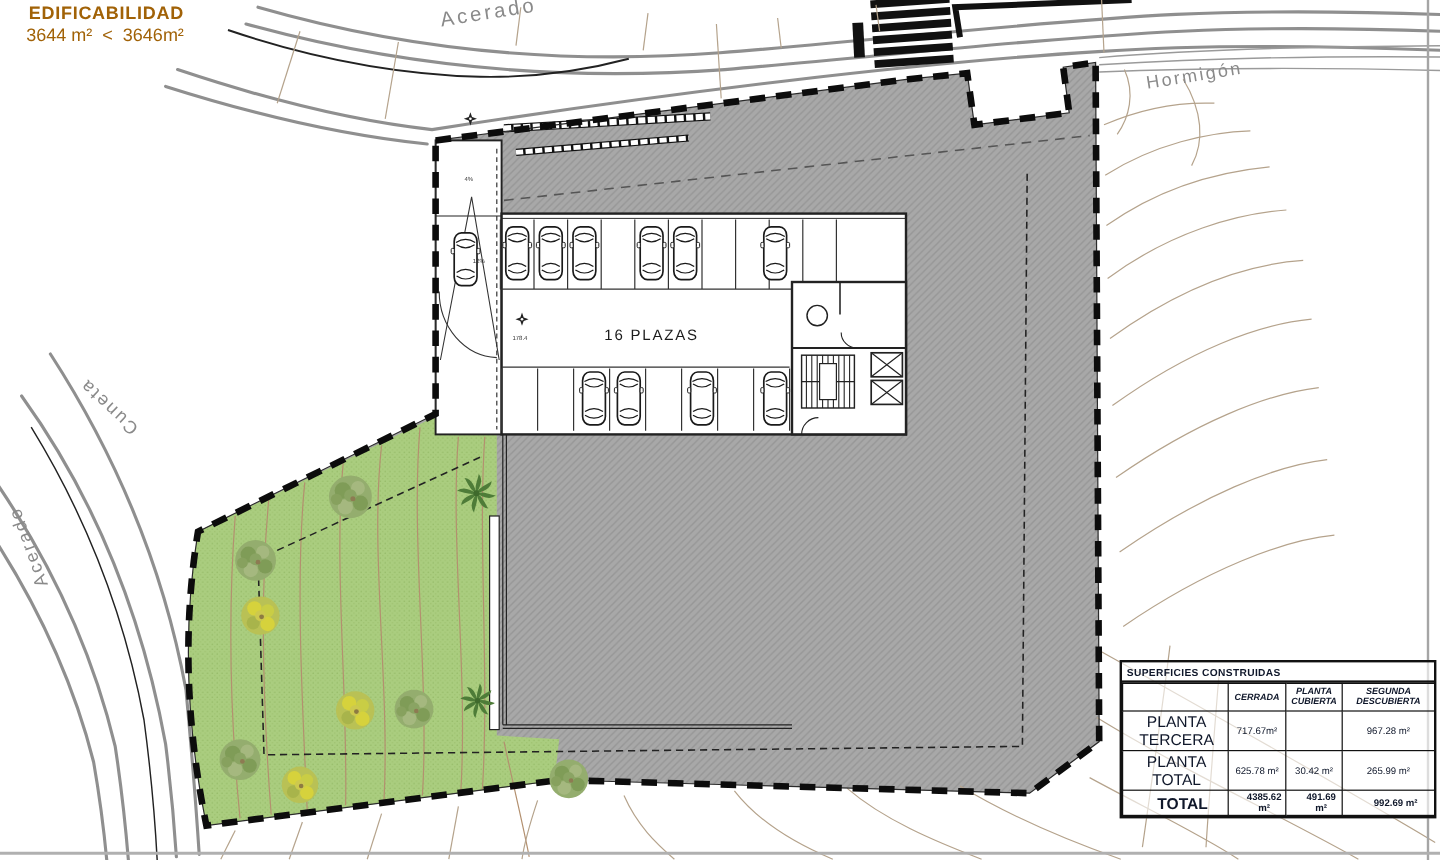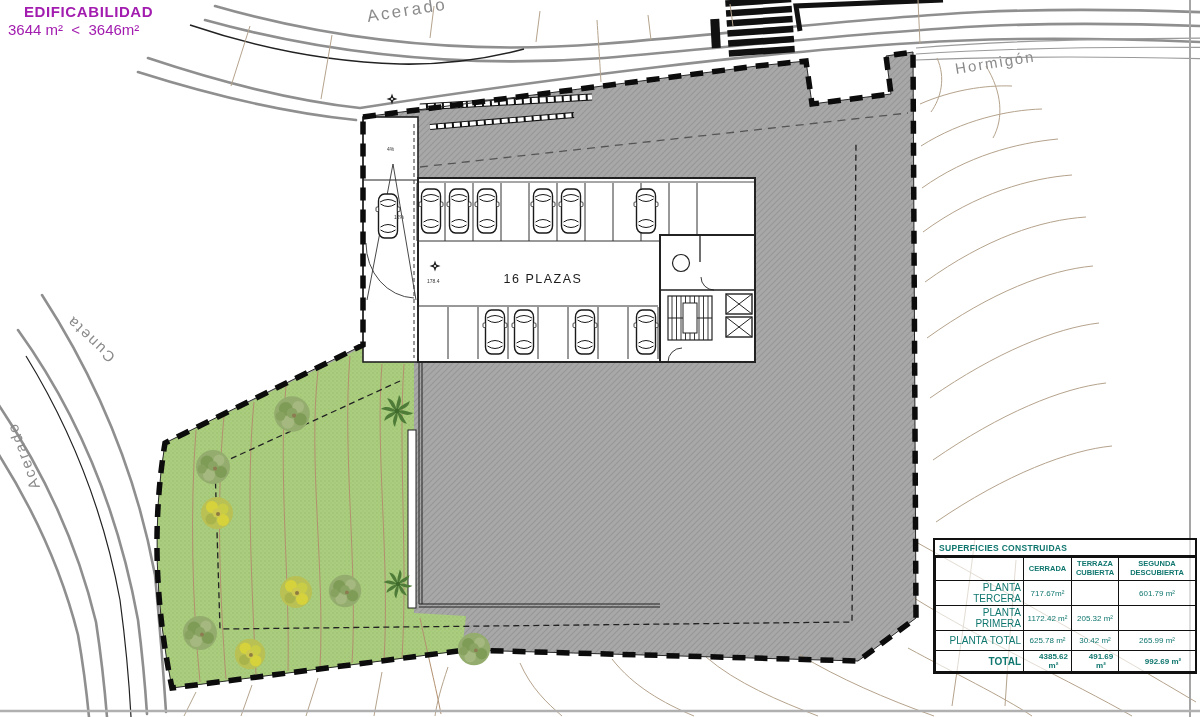--- a/index.html
+++ b/index.html
@@ -1,45 +1,45 @@
 <!DOCTYPE html>
 <html><head>
 <meta charset="utf-8">
 <style>
   html,body{margin:0;padding:0;background:#fff;}
   .canvas{position:relative;width:1200px;height:717px;background:#fff;overflow:hidden;
           font-family:"Liberation Sans",sans-serif;}
   .canvas svg{position:absolute;left:0;top:0;}
 
   
-  .title-block{position:absolute;left:8px;top:3px;color:#a21caf;z-index:5;}
+  .title-block{position:absolute;left:8px;top:3px;color:#a16207;z-index:5;}
   .title-block .l1{font-size:15px;font-weight:700;letter-spacing:.6px;margin-left:16px;}
-  .title-block .l2{font-size:15px;font-weight:500;white-space:pre;margin-top:1px;}
+  .title-block .l2{font-size:15px;font-weight:500;white-space:pre;margin-top:1px;text-align:right;}
 
   
   text{font-family:"Liberation Sans",sans-serif;}
   .roadlbl{fill:#8a8a8a;font-size:17px;letter-spacing:2.5px;}
   .roadlbl.small{font-size:15px;letter-spacing:2px;}
   .plazas{fill:#1c1c1c;font-size:12.5px;letter-spacing:1.5px;font-weight:500;}
   .tiny{fill:#333;font-size:5px;}
 
   
-  .areas-table{position:absolute;left:933px;top:538px;width:260px;z-index:6;
-               border:2px solid #111;background:rgba(255,255,255,.62);color:#0f766e;}
+  .areas-table{position:absolute;left:933px;top:550px;width:260px;z-index:6;
+               border:2px solid #111;background:rgba(255,255,255,.62);color:#0f172a;}
   .areas-table .t-title{font-size:8.5px;font-weight:700;letter-spacing:.3px;
                padding:3px 4px 2px 4px;border-bottom:2px solid #111;}
   .areas-table table{border-collapse:collapse;width:100%;table-layout:fixed;font-size:8px;}
   .areas-table col.c-lbl{width:88px;}
   .areas-table col.c-1{width:48px;}
   .areas-table col.c-2{width:47px;}
   .areas-table col.c-3{width:77px;}
   .areas-table th,.areas-table td{border:1px solid #111;text-align:center;
                padding:1px 2px;height:17px;overflow:hidden;}
-  .areas-table thead th{font-size:7.5px;line-height:1.15;font-weight:700;height:20px;}
-  .areas-table td.lbl{text-align:right;padding-left:4px;font-size:10px;}
+  .areas-table thead th{font-size:7.5px;line-height:1.15;font-weight:700;height:20px;font-style:italic;}
+  .areas-table td.lbl{text-align:center;padding-left:4px;font-size:13px;}
   .areas-table tr.total td{font-weight:700;padding-left:14px;}
 </style>
 </head>
 <body>
 
 <div class="canvas">
 
 <svg width="1200" height="717" viewBox="0 0 1200 717">
   <defs>
     <pattern id="pHatch" width="6" height="6" patternUnits="userSpaceOnUse">
@@ -289,36 +289,30 @@
     <colgroup>
           <col class="c-lbl">
           <col class="c-1">
           <col class="c-2">
           <col class="c-3">
         </colgroup>
     <thead>
       <tr>
         <th class="lbl"></th>
         <th>CERRADA</th>
-        <th>TERRAZA CUBIERTA</th>
+        <th>PLANTA CUBIERTA</th>
         <th>SEGUNDA DESCUBIERTA</th>
       </tr>
     </thead>
     <tbody>
       <tr>
         <td class="lbl">PLANTA TERCERA</td>
         <td>717.67m²</td>
         <td></td>
-        <td>601.79 m²</td>
-      </tr>
-      <tr>
-        <td class="lbl">PLANTA PRIMERA</td>
-        <td>1172.42 m²</td>
-        <td>205.32 m²</td>
-        <td></td>
+        <td>967.28 m²</td>
       </tr>
       <tr>
         <td class="lbl">PLANTA TOTAL</td>
         <td>625.78 m²</td>
         <td>30.42 m²</td>
         <td>265.99 m²</td>
       </tr>
       <tr class="total">
         <td class="lbl">TOTAL</td>
         <td>4385.62 m²</td>

